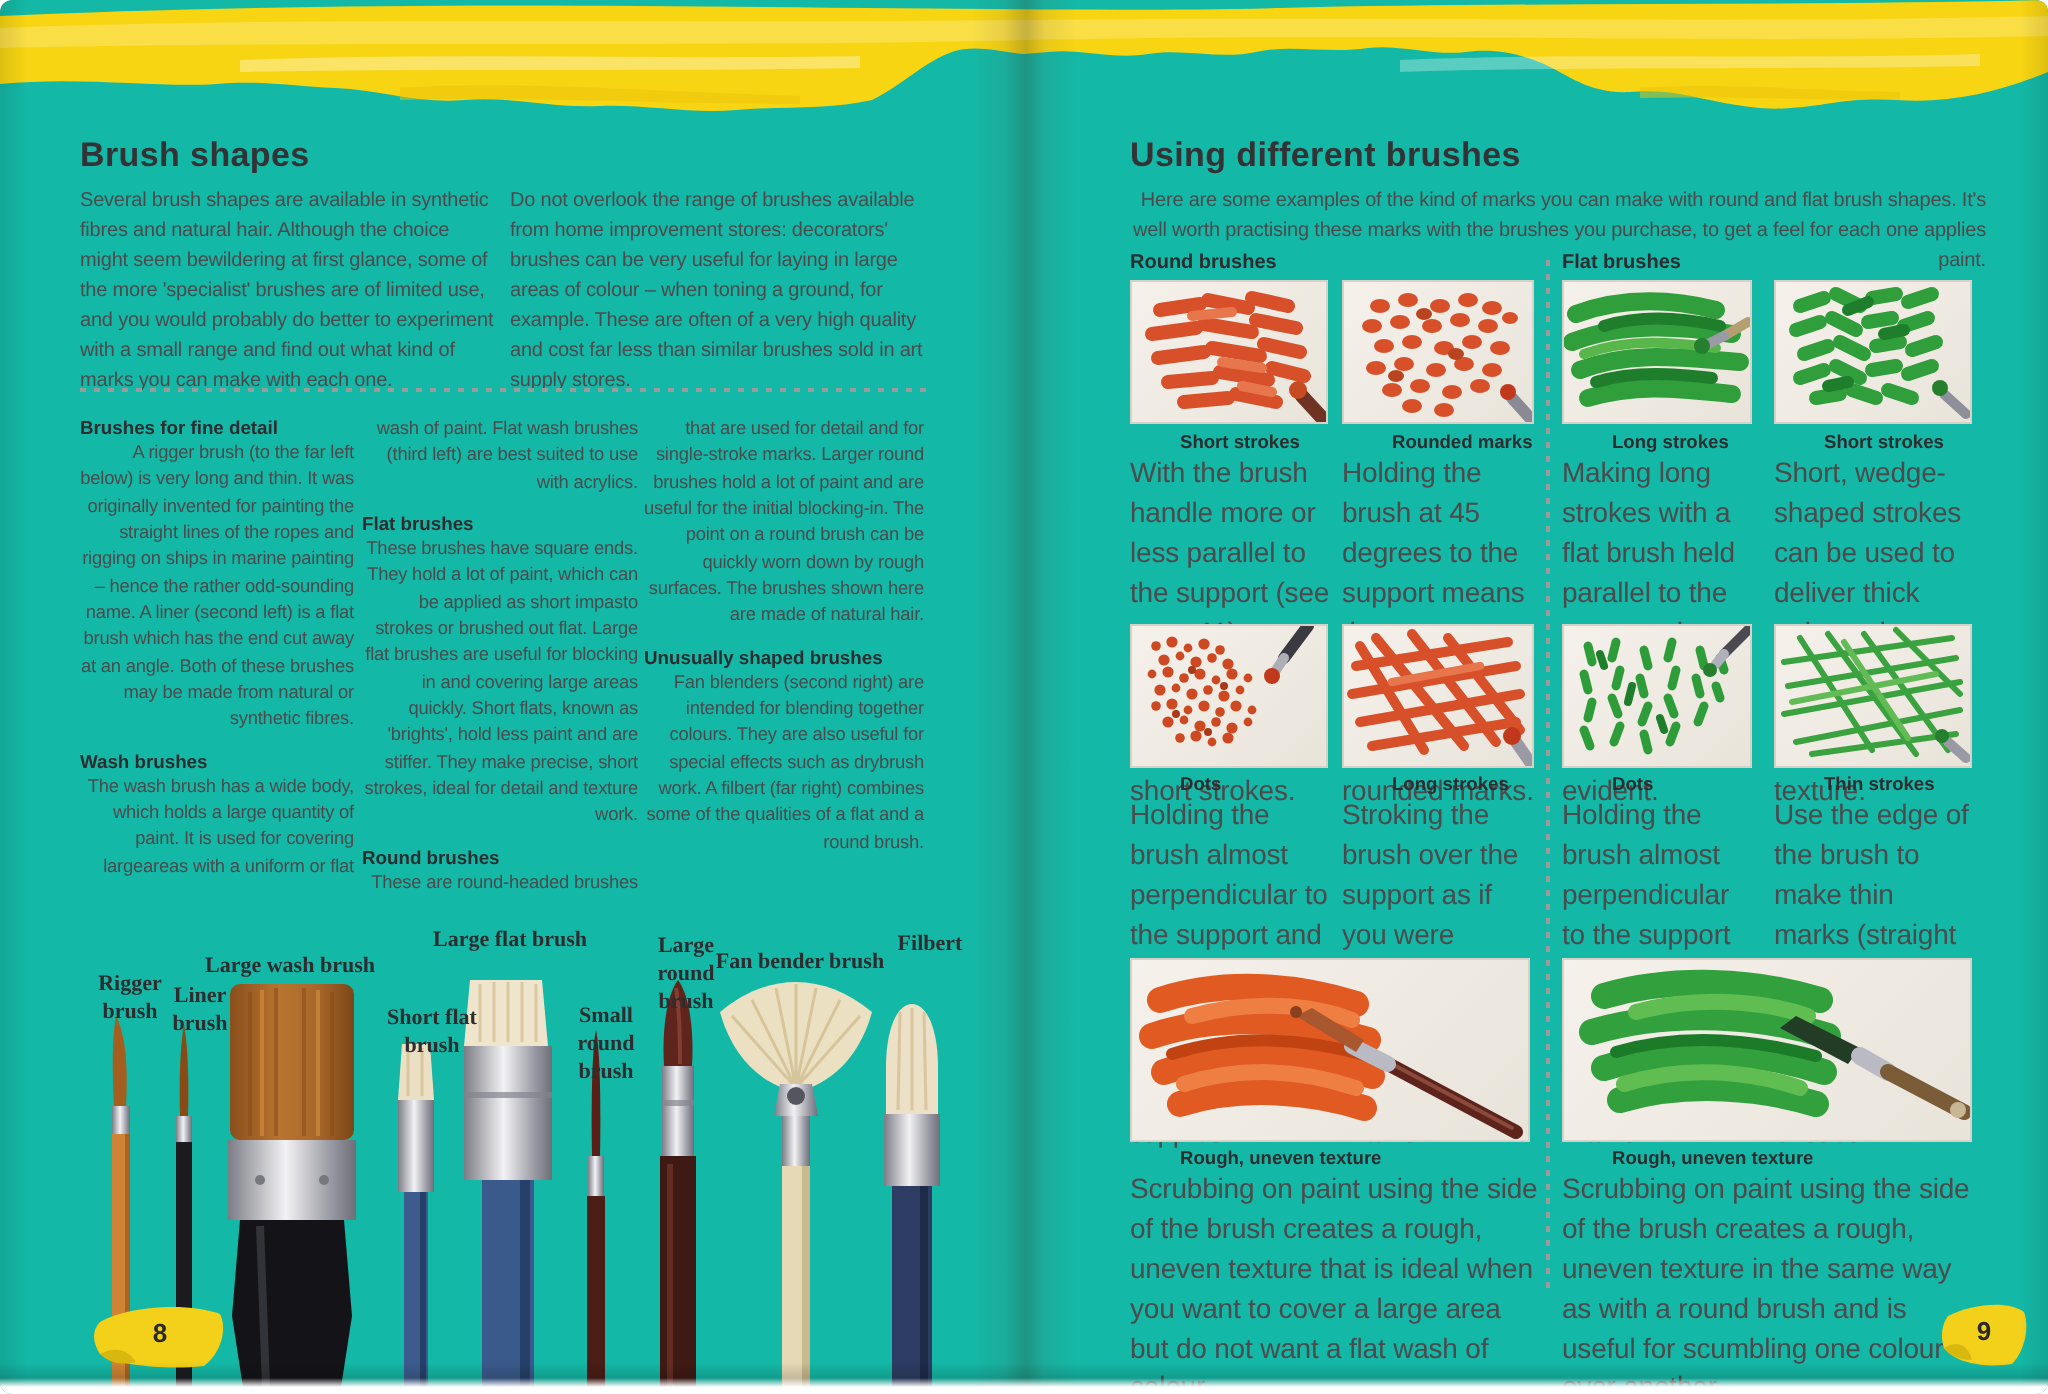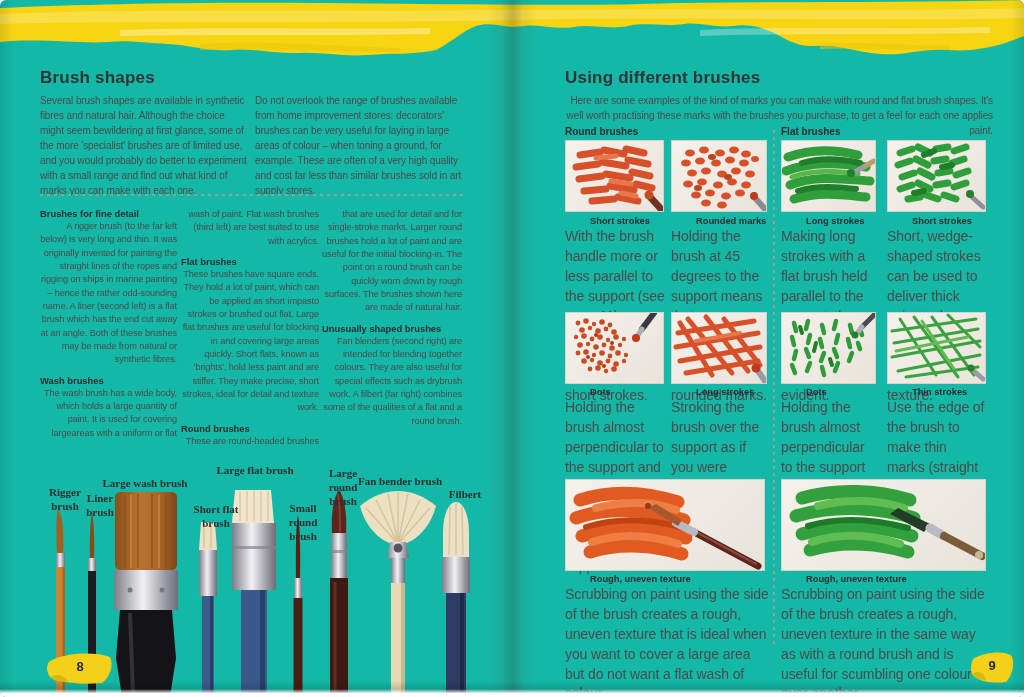--- a/index.html
+++ b/index.html
@@ -147,21 +147,21 @@
   </svg>
 
   <div class="abs blabel" style="left:44px;top:486px;width:42px;">Rigger brush</div>
   <div class="abs blabel" style="left:80px;top:492px;width:40px;">Liner brush</div>
   <div class="abs blabel" style="left:95px;top:477px;width:100px;white-space:nowrap;">Large wash brush</div>
   <div class="abs blabel" style="left:190px;top:503px;width:52px;">Short flat brush</div>
   <div class="abs blabel" style="left:205px;top:464px;width:100px;white-space:nowrap;">Large flat brush</div>
   <div class="abs blabel" style="left:275px;top:502px;width:56px;">Small round brush</div>
   <div class="abs blabel" style="left:316px;top:467px;width:54px;">Large round brush</div>
   <div class="abs blabel" style="left:345px;top:475px;width:110px;white-space:nowrap;">Fan bender brush</div>
-  <div class="abs blabel" style="left:438px;top:488px;width:54px;white-space:nowrap;">Filbert</div>
+  <div class="abs blabel" style="left:438px;top:466px;width:54px;white-space:nowrap;">Filbert</div>
 
   <div class="abs" style="left:44px;top:651px;width:72px;height:34px;">
     <svg width="72" height="34" viewBox="0 0 72 34" style="position:absolute;left:0;top:0;">
       <path d="M6,10 C20,2 50,0 66,6 C70,14 66,26 58,32 C40,34 16,32 6,26 C2,20 2,14 6,10 Z" fill="#f3d01a"></path>
       <path d="M6,26 C14,22 20,24 24,30 C16,32 10,30 6,26 Z" fill="#d8b70e"></path>
     </svg>
     <div class="pgnum" style="position:absolute;left:0;top:8px;width:72px;text-align:center;">8</div>
   </div>
 
   <div class="abs title" style="left:565px;top:68px;">Using different brushes</div>

